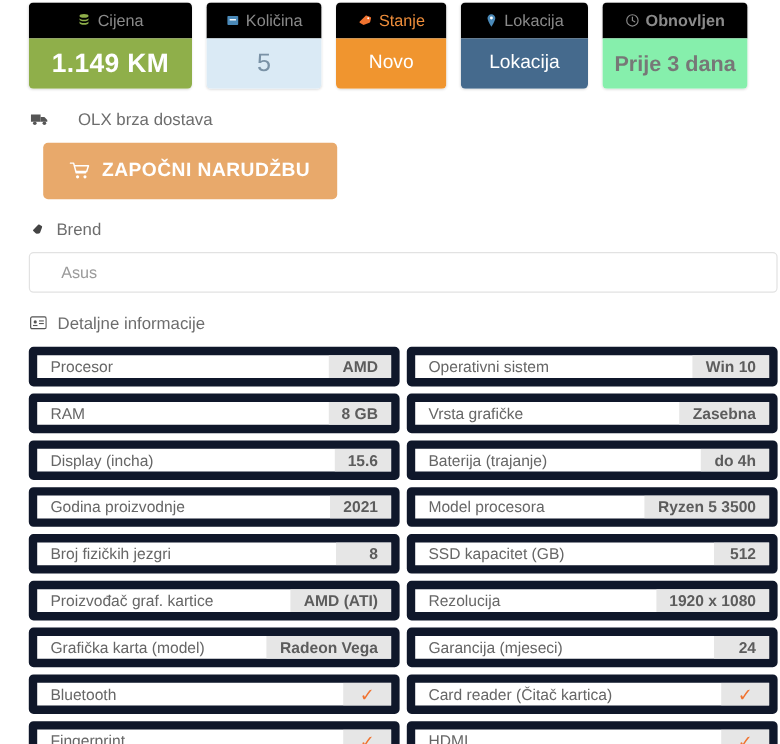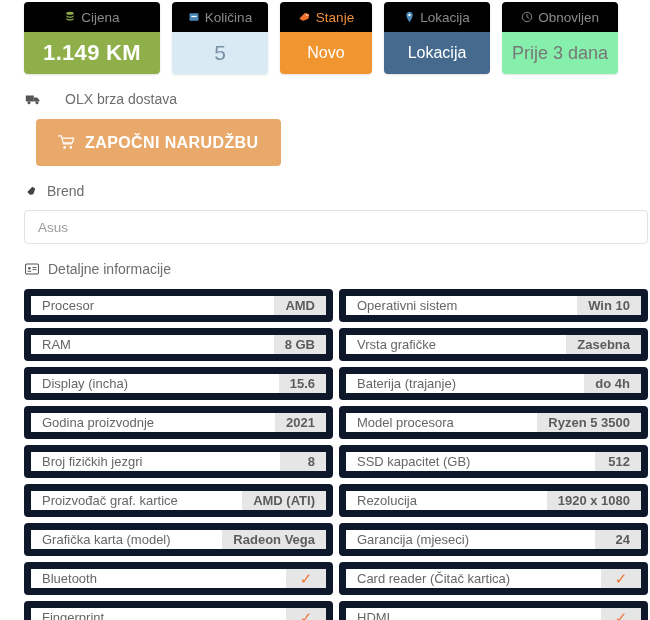--- a/index.html
+++ b/index.html
@@ -88,21 +88,21 @@
   
   .card-loc { min-width: 106px; }
   .card-loc .card-head { color: #8a8a8a; }
   .card-loc .card-body {
     background: #456a8d;
     color: #ffffff;
     font-size: 16px;
   }
 
   
-  .card-ref { min-width: 116px; }
+  .card-ref { min-width: 116px; font-weight: bold; }
   .card-ref .card-head { color: #8a8a8a; }
   .card-ref .card-body {
     background: #86efac;
     color: #777;
     font-size: 18px;
   }
 
   
   .delivery {
     display: flex;
@@ -144,21 +144,21 @@
   }
 
   .brand-field {
     margin: 11px 0 0 24px;
     width: 624px;
     height: 34px;
     border: 1px solid #e2e2e2;
     border-radius: 4px;
     display: flex;
     align-items: center;
-    padding: 0 13px;
+    padding: 0 26px;
     color: #9b9b9b;
     font-size: 13.5px;
     background: #fff;
   }
 
   
   .detail-grid {
     margin: 12px 0 0 24px;
     width: 624px;
     display: grid;

